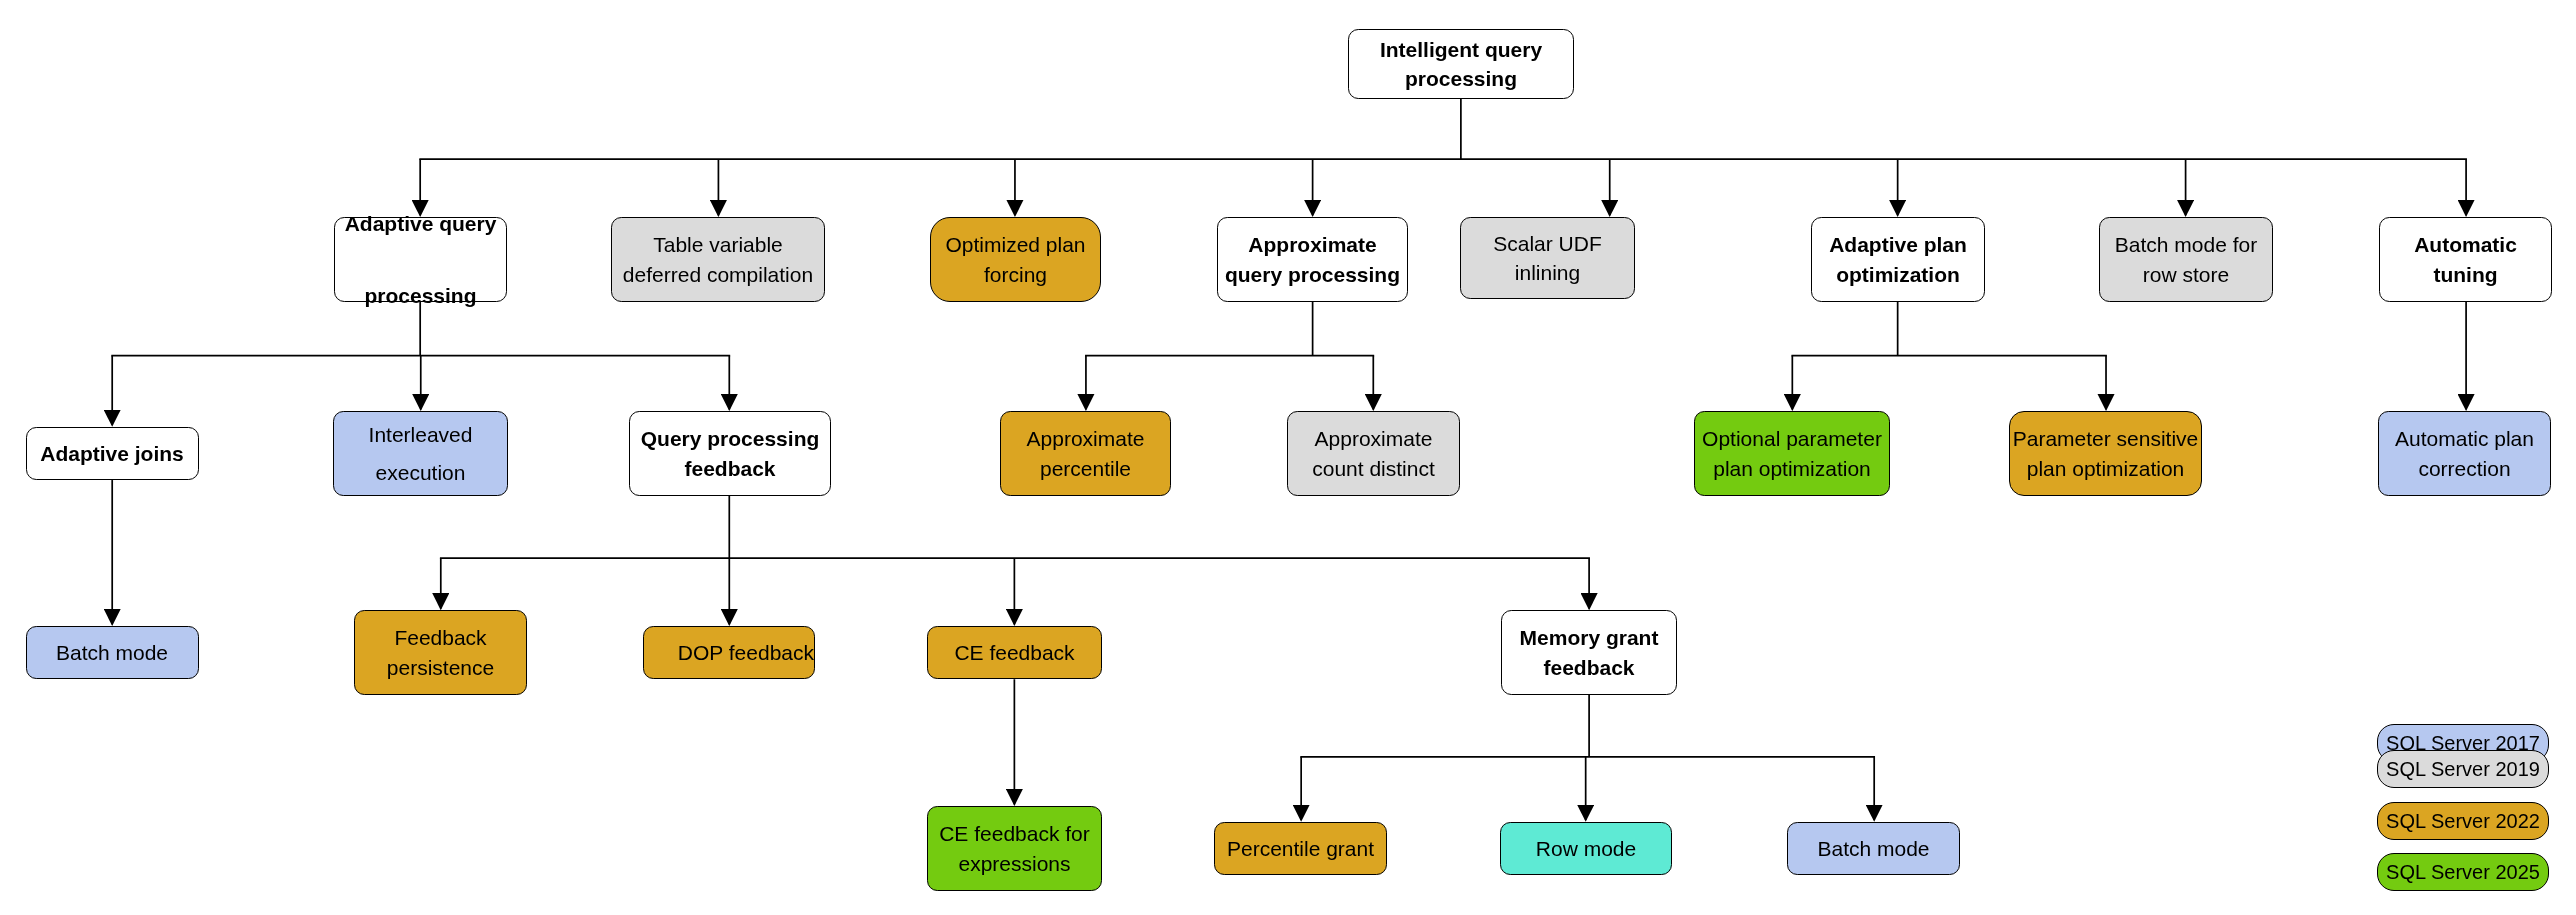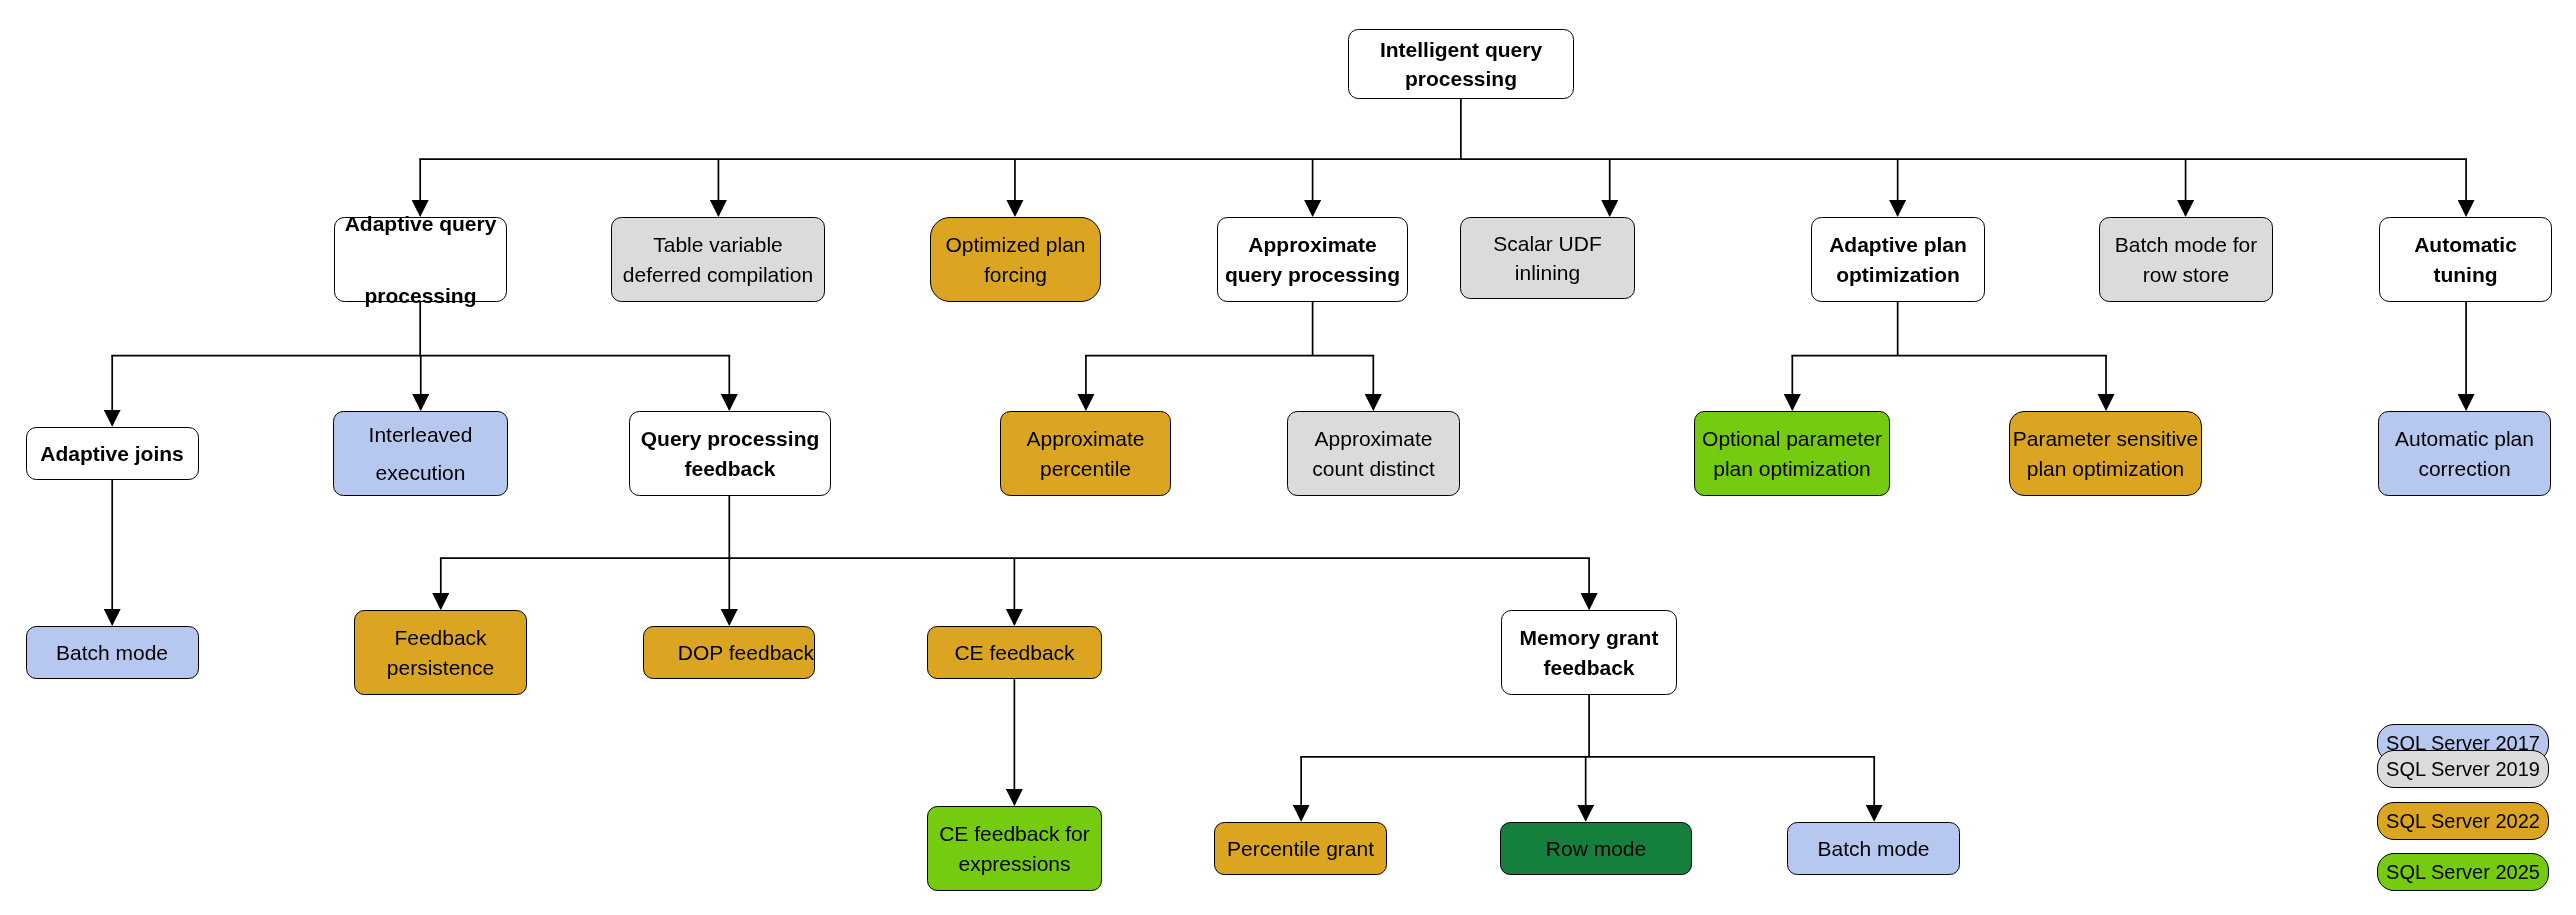--- a/index.html
+++ b/index.html
@@ -182,21 +182,21 @@
         <div class="line">Memory grant</div>
         <div class="line">feedback</div>
       </div>
       <div class="node" style="left: 927px; top: 806px; width: 175px; height: 85px; background: rgb(116, 203, 16);">
         <div class="line">CE feedback for</div>
         <div class="line">expressions</div>
       </div>
       <div class="node" style="left: 1214px; top: 822px; width: 173px; height: 53px; background: rgb(219, 165, 34);">
         <div class="line">Percentile grant</div>
       </div>
-      <div class="node" style="left: 1500px; top: 822px; width: 192px; height: 53px; background: #15803d;">
+      <div class="node" style="left: 1500px; top: 822px; width: 172px; height: 53px; background: #5eead4;">
         <div class="line">Row mode</div>
       </div>
       <div class="node" style="left: 1787px; top: 822px; width: 173px; height: 53px; background: rgb(182, 200, 240);">
         <div class="line">Batch mode</div>
       </div>
     </div>
   <div id="legend-layer">
       <div class="pill" style="left: 2377px; top: 724px; width: 172px; height: 38px; background: rgb(182, 200, 240);">SQL Server 2017</div>
       <div class="pill" style="left: 2377px; top: 750px; width: 172px; height: 38px; background: rgb(219, 219, 219);">SQL Server 2019</div>
       <div class="pill" style="left: 2377px; top: 802px; width: 172px; height: 38px; background: rgb(219, 165, 34);">SQL Server 2022</div>

